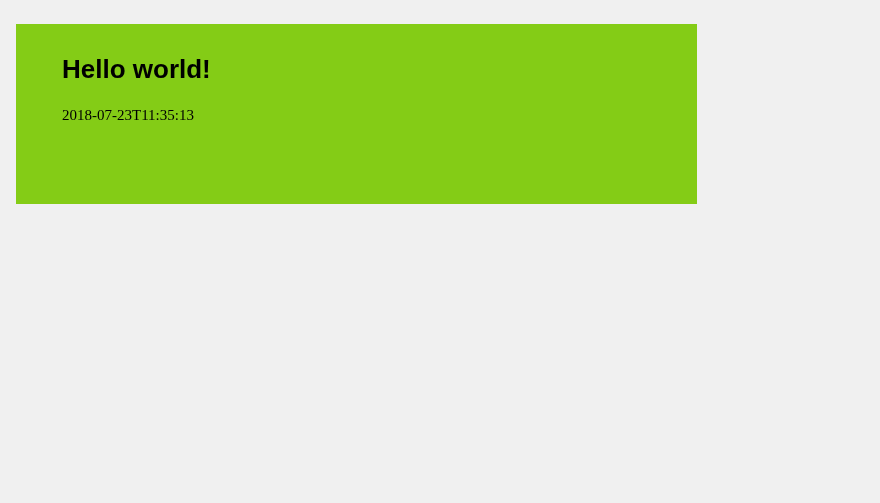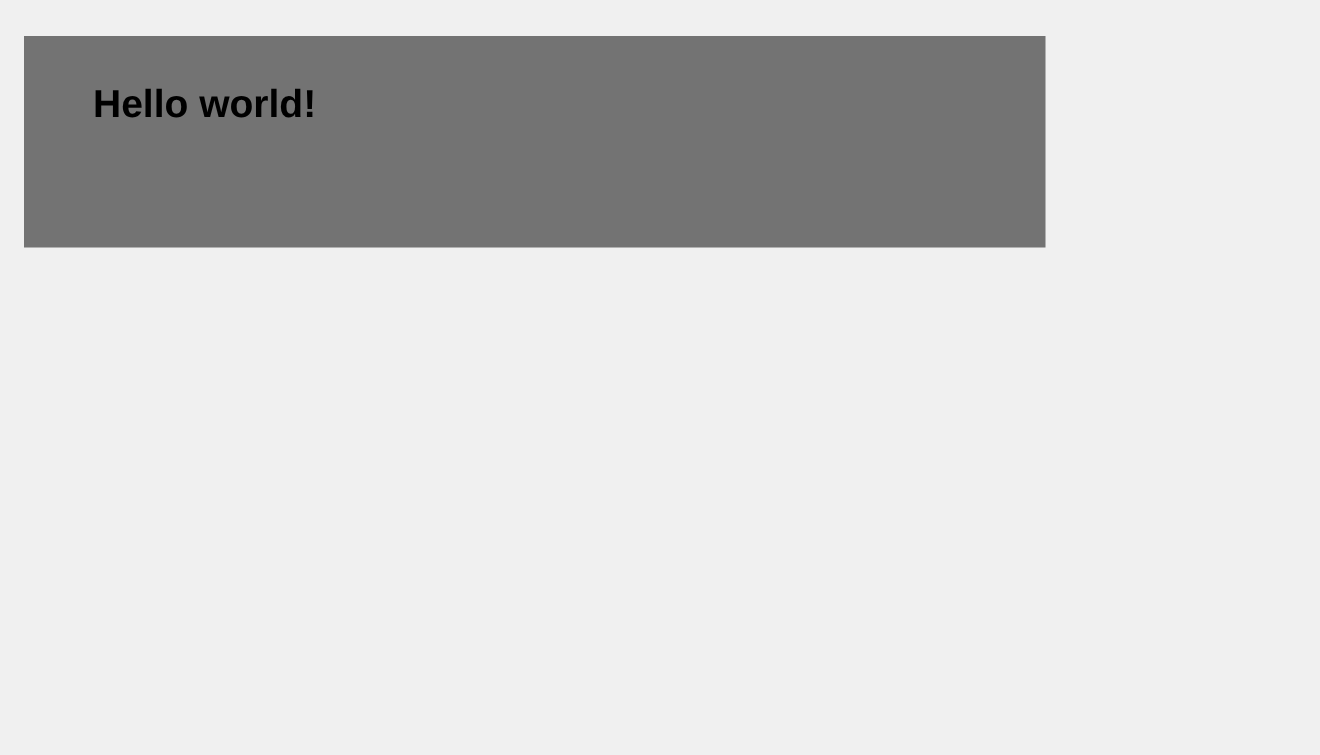--- a/index.html
+++ b/index.html
@@ -8,21 +8,21 @@
       box-sizing: border-box;
     }
     body {
       background-color: #f0f0f0;
       font-family: Georgia, 'Times New Roman', Times, serif;
       width: 880px;
       height: 503px;
       padding: 24px 16px;
     }
     .post-card {
-      background-color: #737373;
+      background-color: #84cc16;
       width: 681px;
       padding: 30px 30px 38px 30px;
     }
     .post-header {
       padding-left: 16px;
       margin-bottom: 42px;
     }
     .post-title {
       font-family: Arial, Helvetica, sans-serif;
       font-size: 26px;
@@ -41,14 +41,15 @@
       color: #000000;
       line-height: 1.4;
     }
   </style>
 </head>
 <body>
 
 <article class="post-card">
   <header class="post-header">
     <h1 class="post-title">Hello world!</h1>
+    <div class="post-timestamp">2018-07-23T11:35:13</div>
   </header>
 </article>
 
 </body></html>

